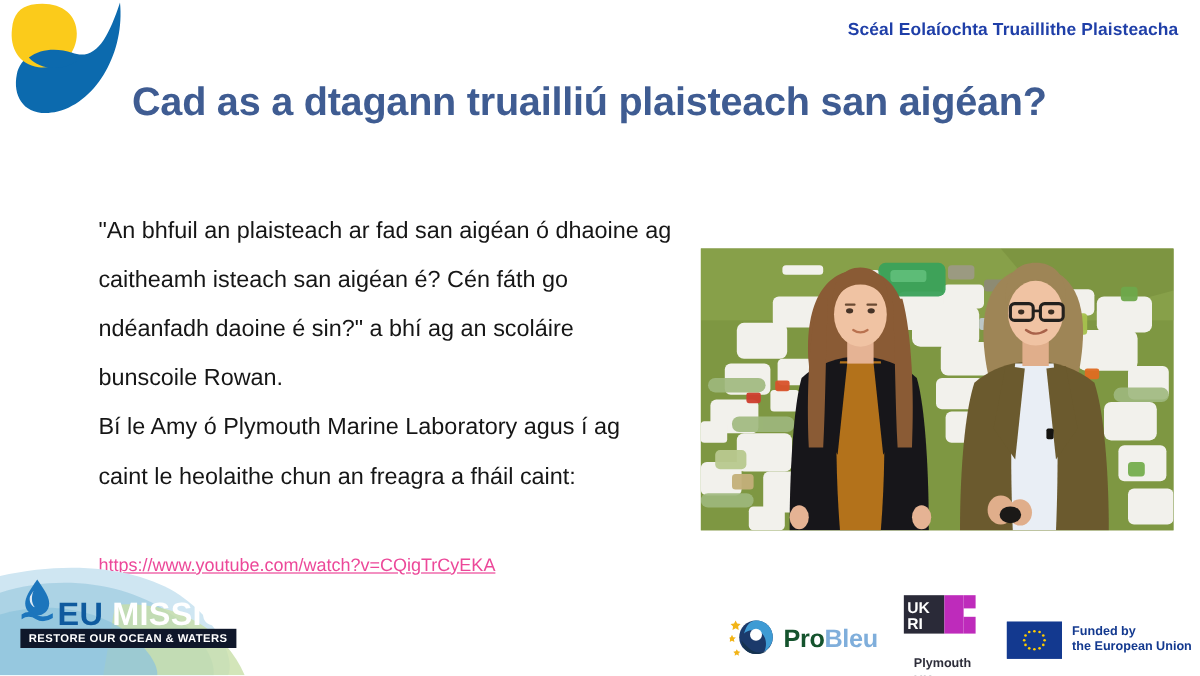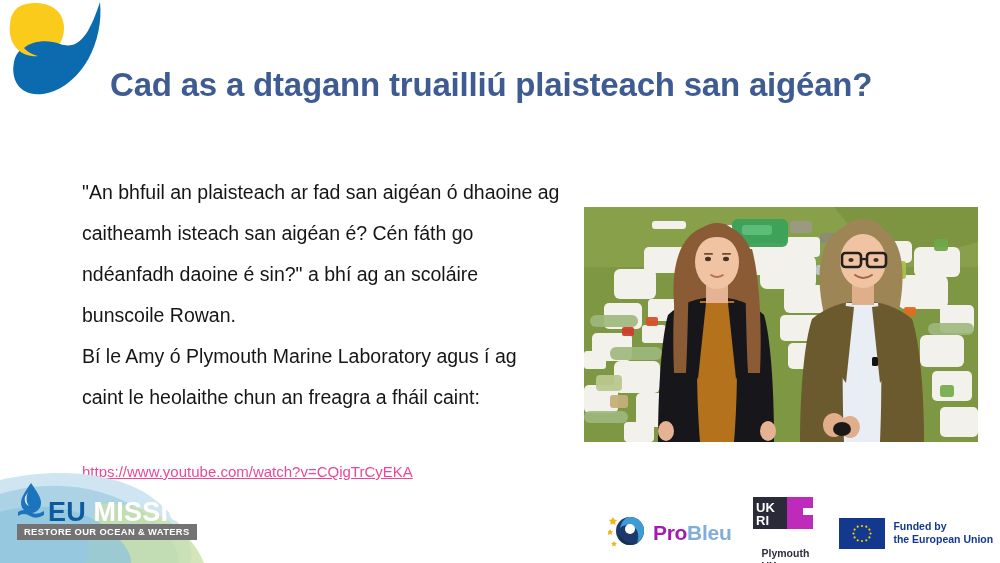--- a/index.html
+++ b/index.html
@@ -103,21 +103,21 @@
     font-weight: bold;
     letter-spacing: 0.2px;
     white-space: nowrap;
   }
   .eu-missions .em-eu   { color: #0F5A9E; }
   .eu-missions .em-miss { color: #ffffff; }
   .eu-missions .em-tag {
     position: absolute;
     left: 17px;
     top: 64px;
-    background: #737373;
+    background: #0f172a;
     color: #ffffff;
     font-size: 9.4px;
     font-weight: bold;
     letter-spacing: 0.35px;
     padding: 2px 7px 3px 7px;
     white-space: nowrap;
   }
   .eu-missions .em-drop {
     position: absolute;
     left: 16px;
@@ -140,21 +140,21 @@
   .logo-probleu {
     display: flex;
     align-items: center;
     gap: 5px;
   }
   .logo-probleu .pb-text {
     font-size: 21px;
     font-weight: bold;
     letter-spacing: -0.3px;
   }
-  .pb-pro  { color: #a21caf; }
+  .pb-pro  { color: #14532d; }
   .pb-bleu { color: #7FAEDB; }
 
   .logo-ukri {
     display: flex;
     align-items: center;
     gap: 12px;
     flex-direction: column;
   }
   .logo-ukri .ukri-word {
     font-size: 10.5px;
@@ -188,20 +188,21 @@
 <div class="slide">
 
   <div class="brand-mark">
     <svg viewBox="0 0 104 108" width="104" height="108" aria-hidden="true">
       <path d="M92 4 C96 44 74 86 40 95 C14 101 2 84 6 64 C10 44 34 40 52 46 C72 53 82 34 92 4 Z" fill="#0C6AAE"></path>
       <path d="M18 6 C40 2 56 12 56 30 C56 48 42 60 24 58 C8 56 0 42 2 26 C3 14 9 8 18 6 Z" fill="#FBCB1B"></path>
       <path d="M52 46 C41 42 26 42 16 50 C25 60 42 62 56 53 C55 50 54 48 52 46 Z" fill="#0C6AAE"></path>
     </svg>
   </div>
 
+  <div class="running-header">Scéal Eolaíochta Truaillithe Plaisteacha</div>
 
   <h1 class="slide-title">Cad as a dtagann truailliú plaisteach san aigéan?</h1>
 
   <div class="body-copy">
     <p>"An bhfuil an plaisteach ar fad san aigéan ó dhaoine ag caitheamh isteach san aigéan é? Cén fáth go ndéanfadh daoine é sin?" a bhí ag an scoláire bunscoile Rowan.</p>
     <p>Bí le Amy ó Plymouth Marine Laboratory agus í ag caint le heolaithe chun an freagra a fháil caint:</p>
   </div>
 
   <a class="body-link" href="#">https://www.youtube.com/watch?v=CQigTrCyEKA</a>
 

